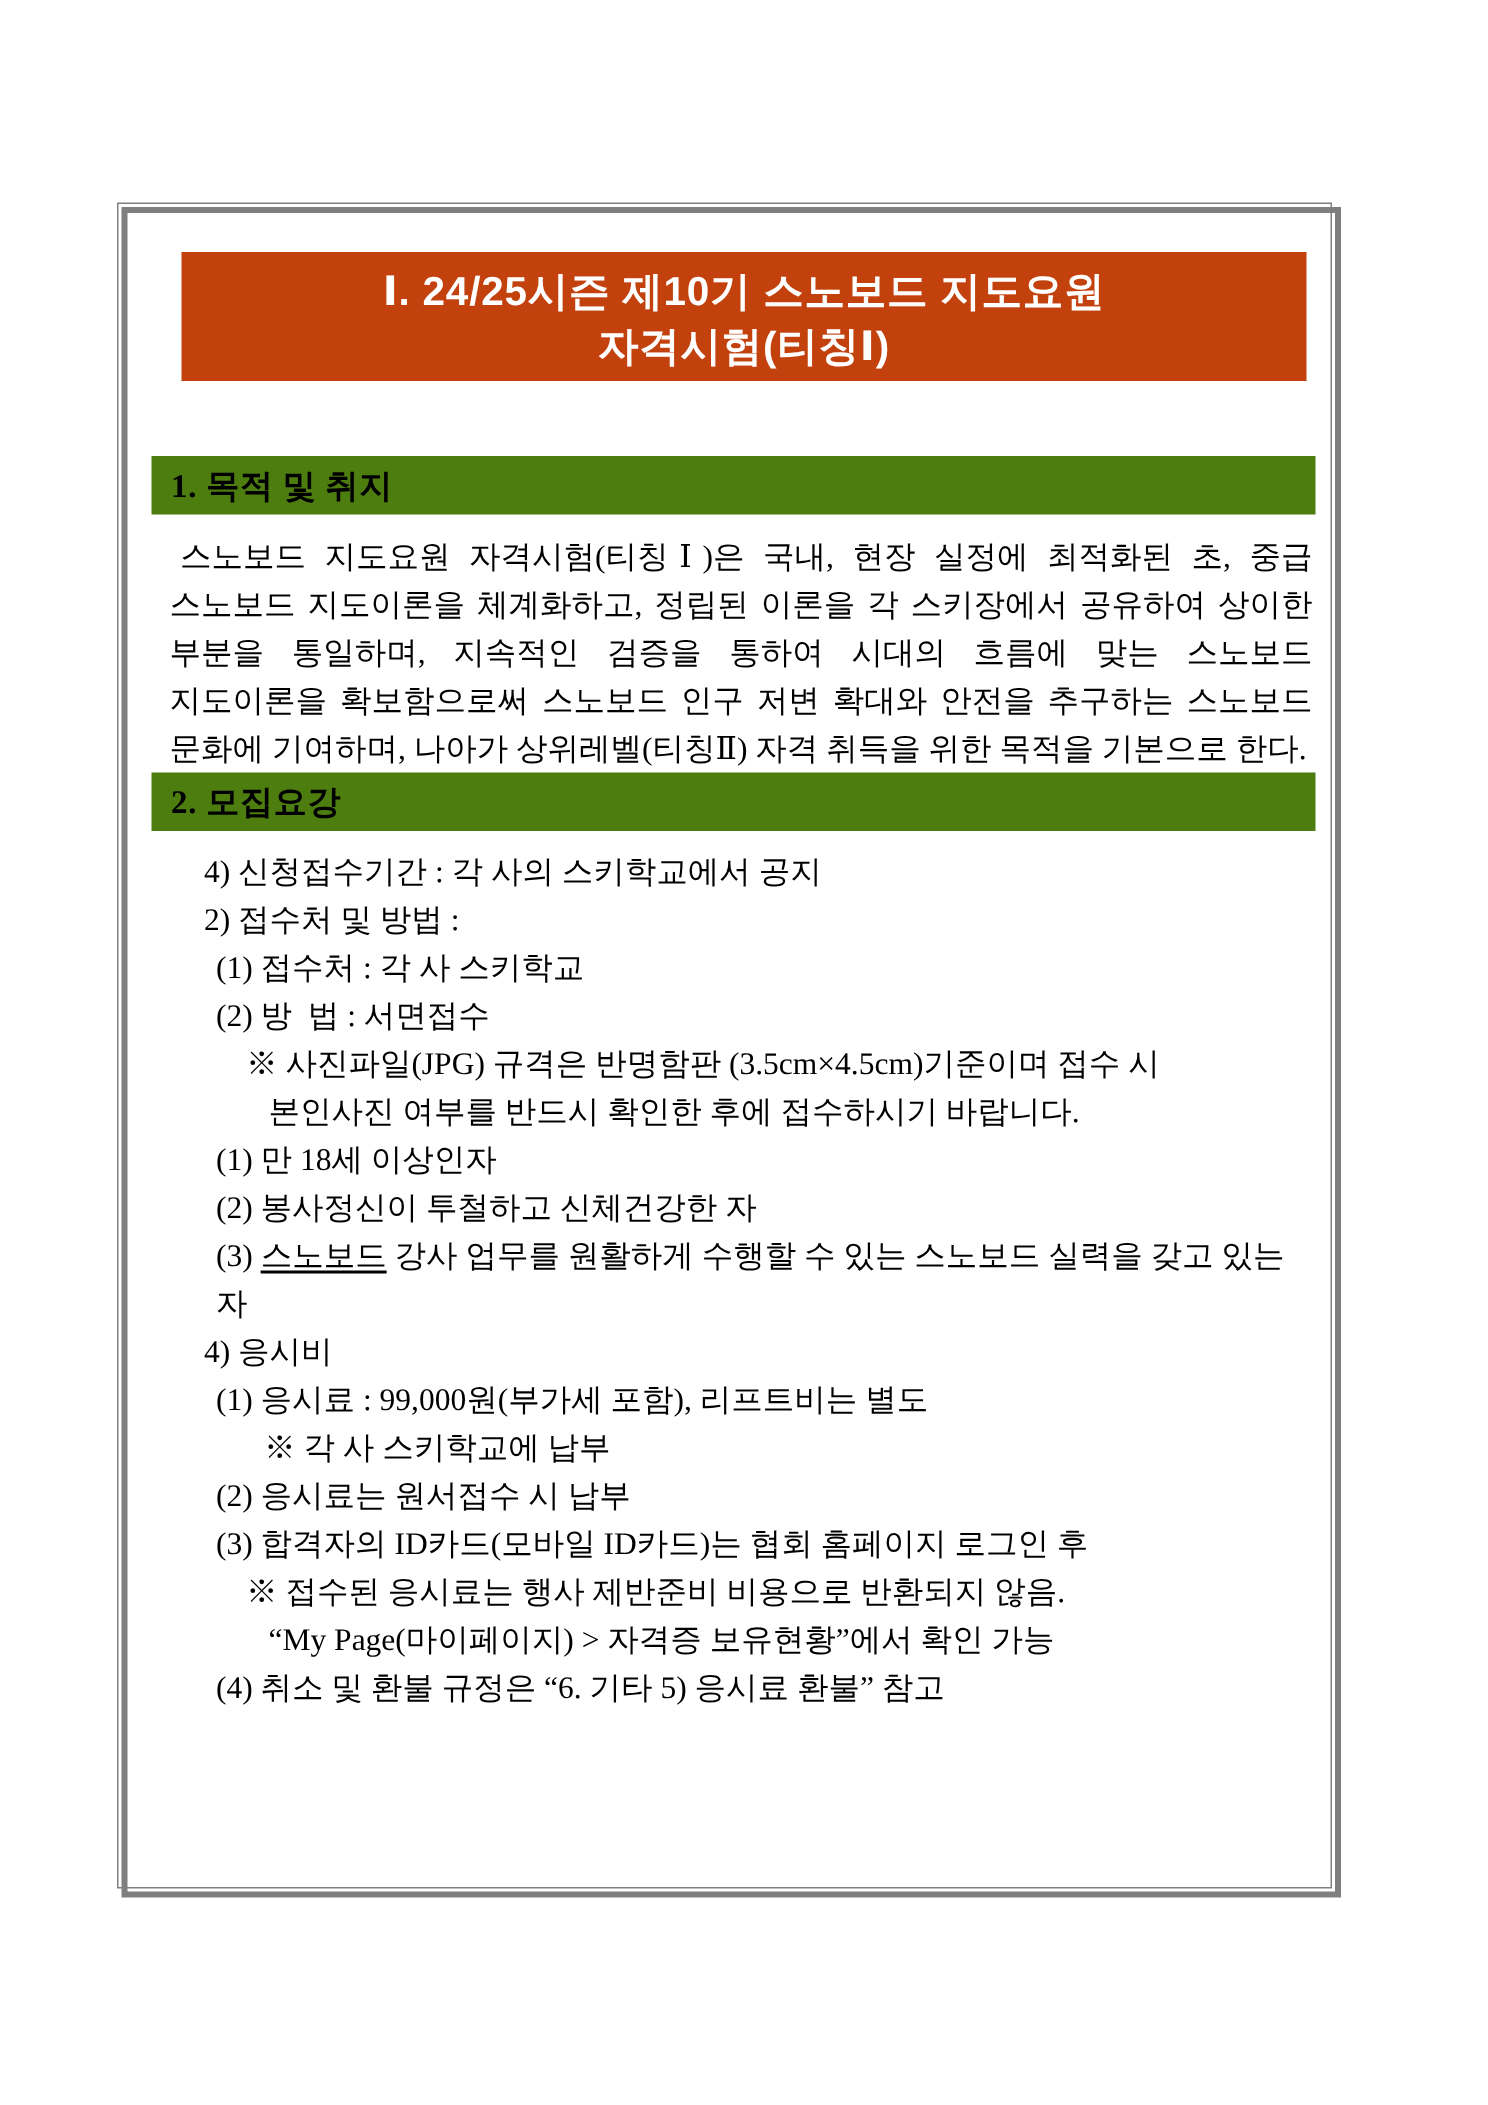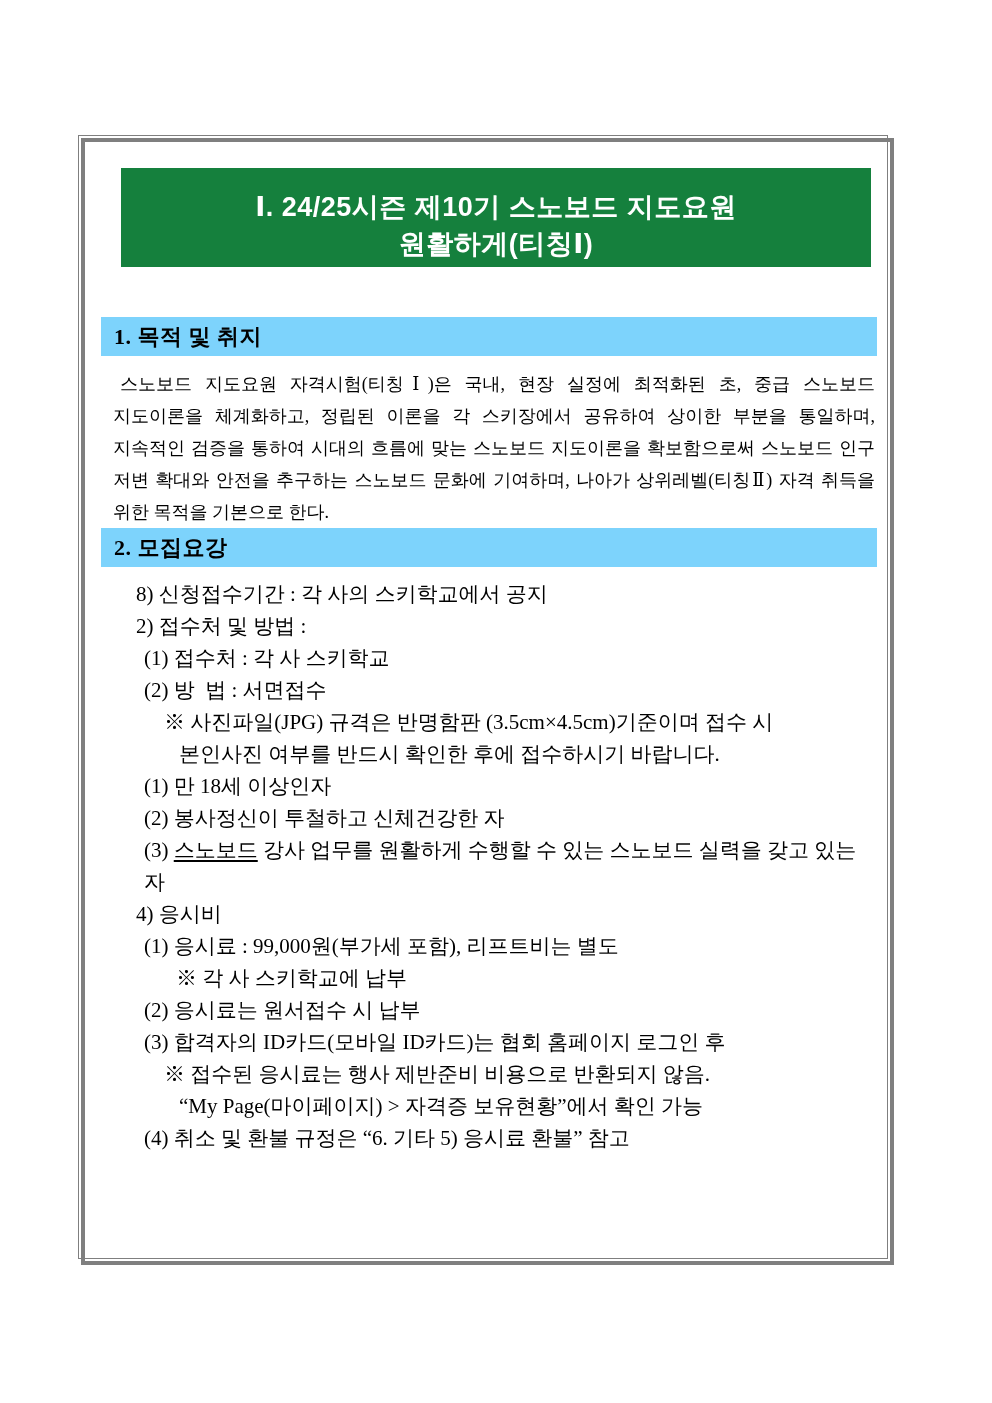--- a/index.html
+++ b/index.html
@@ -35,44 +35,44 @@
   }
   .content {
     position: absolute;
     left: 0; top: 0; right: 0; bottom: 0;
     padding: 32px 10px 0 22px;
     box-sizing: border-box;
     z-index: 1;
   }
   .title-box {
     margin: 0 6px 0 20px;
-    background: #15803d;
+    background: #c2410c;
     color: #ffffff;
     text-align: center;
     font-family: "Liberation Sans", "DejaVu Sans", sans-serif;
     font-weight: bold;
     font-size: 27px;
     line-height: 37px;
-    padding: 21px 0 4px 0;
+    padding: 8px 0 4px 0;
     letter-spacing: 0.5px;
   }
   .section-heading {
-    background: #7dd3fc;
+    background: #4d7c0f;
     font-size: 22px;
     font-weight: bold;
     line-height: 39px;
     height: 39px;
     padding-left: 13px;
     letter-spacing: 0.5px;
   }
   .section-heading.first { margin-top: 50px; }
   .section-heading.later { }
   .paragraph {
     margin: 12px 2px 0 12px;
-    font-size: 18px;
+    font-size: 21px;
     line-height: 32px;
     text-align: justify;
     text-indent: 7px;
     word-break: keep-all;
   }
   .list { margin-top: 11px; }
   .list-line {
     font-size: 21px;
     line-height: 32px;
     white-space: pre-wrap;
@@ -85,28 +85,28 @@
   .u { text-decoration: underline; text-underline-offset: 3px; text-align: right; }
 </style>
 </head>
 <body>
 
 <div class="frame">
   <div class="frame-shadow"></div>
   <div class="content">
     <div class="title-box">
       <div>Ⅰ. 24/25시즌 제10기 스노보드 지도요원</div>
-      <div>원활하게(티칭Ⅰ)</div>
+      <div>자격시험(티칭Ⅰ)</div>
     </div>
     <div id="sections">
         <div class="section-heading first">1. 목적 및 취지</div>
         <div class="paragraph">스노보드 지도요원 자격시험(티칭Ⅰ)은 국내, 현장 실정에 최적화된 초, 중급 스노보드 지도이론을 체계화하고, 정립된 이론을 각 스키장에서 공유하여 상이한 부분을 통일하며, 지속적인 검증을 통하여 시대의 흐름에 맞는 스노보드 지도이론을 확보함으로써 스노보드 인구 저변 확대와 안전을 추구하는 스노보드 문화에 기여하며, 나아가 상위레벨(티칭Ⅱ) 자격 취득을 위한 목적을 기본으로 한다.</div>
         <div class="section-heading later">2. 모집요강</div>
         <div class="list">
-          <div class="list-line l1">8) 신청접수기간 : 각 사의 스키학교에서 공지</div>
+          <div class="list-line l1">4) 신청접수기간 : 각 사의 스키학교에서 공지</div>
           <div class="list-line l1">2) 접수처 및 방법 :</div>
           <div class="list-line l2">(1) 접수처 : 각 사 스키학교</div>
           <div class="list-line l2">(2) 방  법 : 서면접수</div>
           <div class="list-line note">※ 사진파일(JPG) 규격은 반명함판 (3.5cm×4.5cm)기준이며 접수 시</div>
           <div class="list-line cont">본인사진 여부를 반드시 확인한 후에 접수하시기 바랍니다.</div>
           <div class="list-line l2">(1) 만 18세 이상인자</div>
           <div class="list-line l2">(2) 봉사정신이 투철하고 신체건강한 자</div>
           <div class="list-line l2"><span>(3) </span><span class="u">스노보드</span><span> 강사 업무를 원활하게 수행할 수 있는 스노보드 실력을 갖고 있는 자</span></div>
           <div class="list-line l1">4) 응시비</div>
           <div class="list-line l2">(1) 응시료 : 99,000원(부가세 포함), 리프트비는 별도</div>

